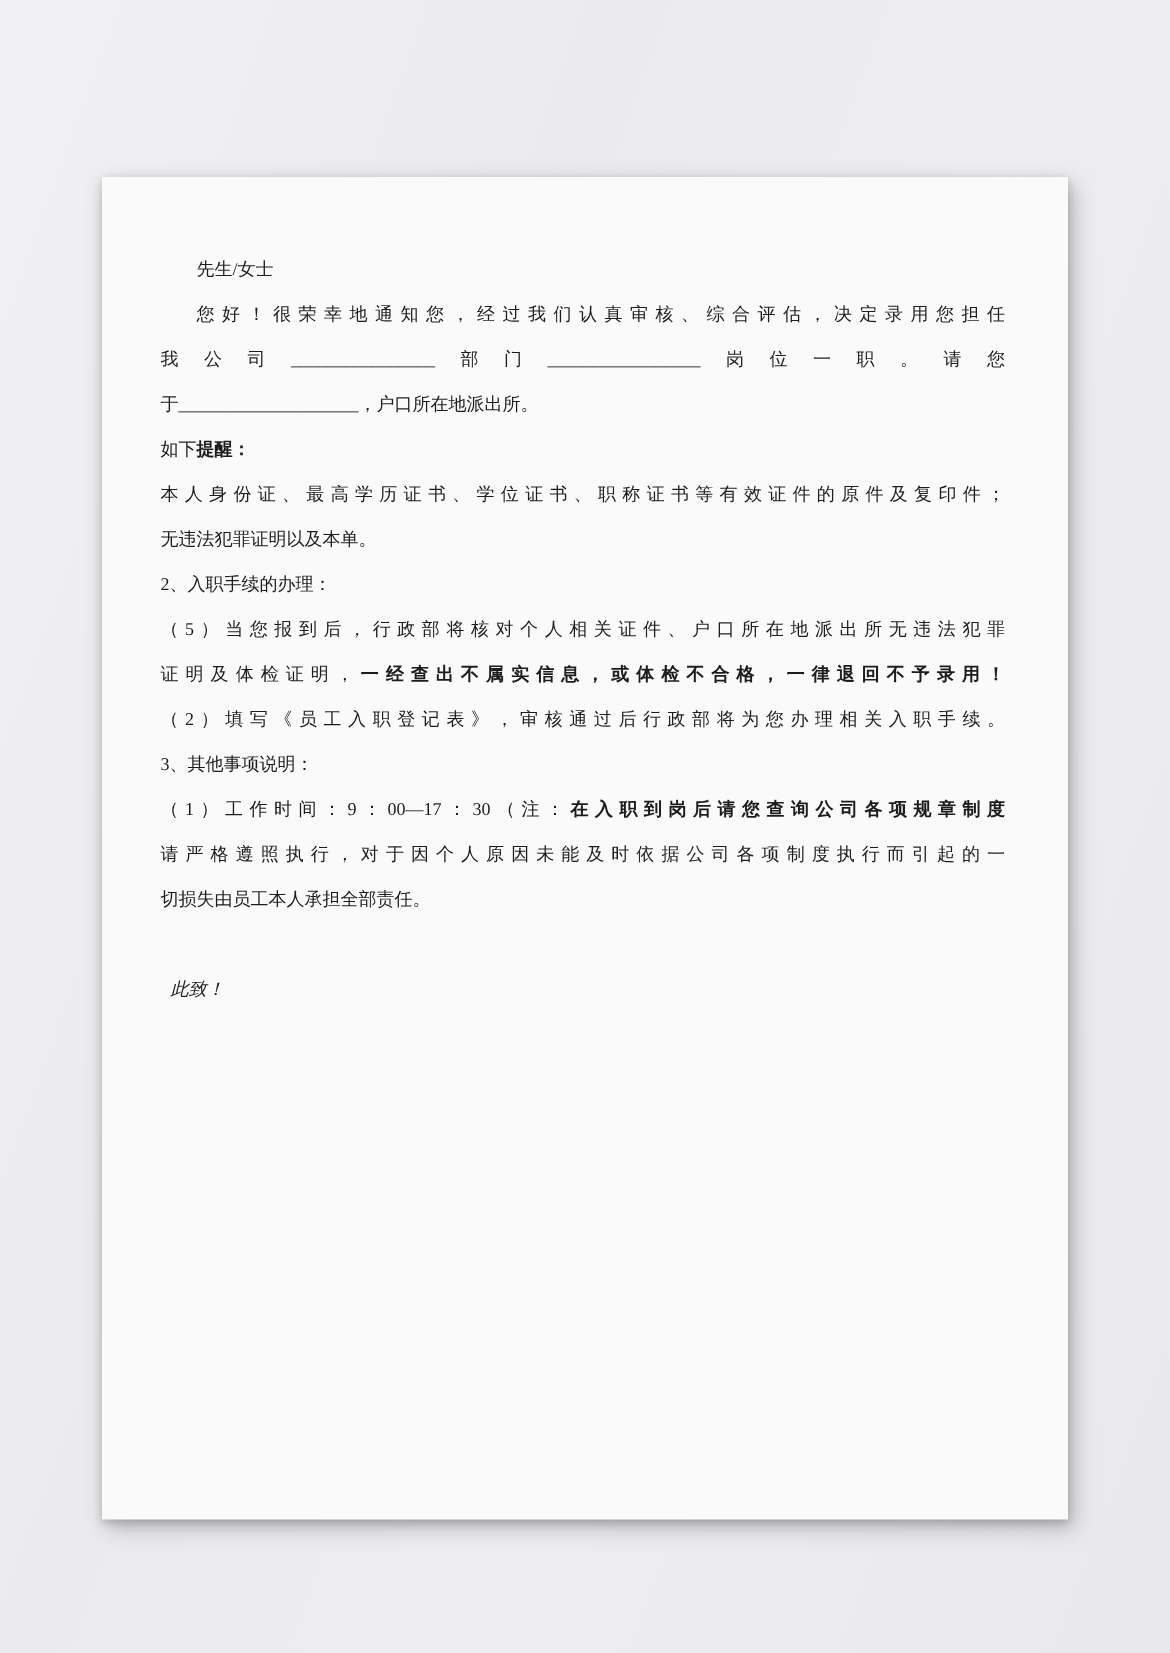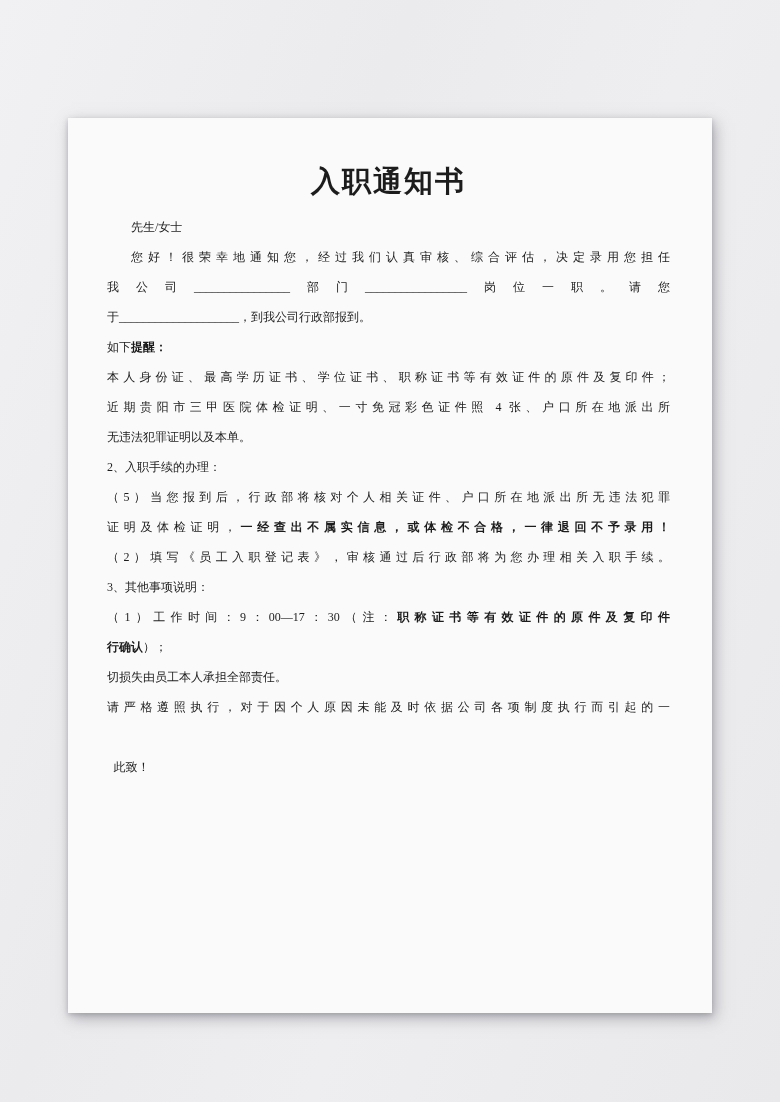--- a/index.html
+++ b/index.html
@@ -53,59 +53,55 @@
   .b {
     font-family: "Liberation Sans", "DejaVu Sans", sans-serif;
     font-weight: 700;
   }
   .u {
     text-decoration: underline;
     text-underline-offset: 3px;
   }
   .blank { letter-spacing: 0; }
   .spacer { height: 30px; }
-  .closing { padding-left: 0.55em; }
+  .closing { padding-left: 0.55em; font-style: italic; }
 </style>
 </head>
 <body>
 
 <div class="stage">
   <div class="paper">
 
-    <h1 class="title">入职通知书</h1>
 
     <div class="ln ind">
       <span>先生/女士</span>
     </div>
 
     <div class="ln ind j">
       <span>您好！很荣幸地通知您，经过我们认真审核、综合评估，决定录用您担任</span>
     </div>
 
     <div class="ln j">
       <span>我公司</span><span class="blank">________________</span><span>部门</span><span class="blank">_________________</span><span>岗位一职。请您</span>
     </div>
 
     <div class="ln">
-      <span>于</span><span class="blank">____________________</span><span>，到我公司行政部报到。</span>
+      <span>于</span><span class="blank">____________________</span><span>，户口所在地派出所。</span>
     </div>
 
 
     <div class="ln">
       <span>如下</span><span class="b">提醒：</span>
     </div>
 
 
     <div class="ln j">
       <span>本人身份证、最高学历证书、学位证书、职称证书等有效证件的原件及复印件；</span>
     </div>
 
-    <div class="ln j">
-      <span>近期贵阳市三甲医院体检证明、一寸免冠彩色证件照 4 张、户口所在地派出所</span>
-    </div>
 
     <div class="ln">
       <span>无违法犯罪证明以及本单。</span>
     </div>
 
     <div class="ln">
       <span>2、入职手续的办理：</span>
     </div>
 
     <div class="ln j">
@@ -118,36 +114,33 @@
 
     <div class="ln j">
       <span>（2）填写《员工入职登记表》，审核通过后行政部将为您办理相关入职手续。</span>
     </div>
 
     <div class="ln">
       <span>3、其他事项说明：</span>
     </div>
 
     <div class="ln j">
-      <span>（1）工作时间：9：00—17：30（注：</span><span class="b">职称证书等有效证件的原件及复印件</span>
-    </div>
-
-    <div class="ln">
-      <span class="b">行确认</span><span>）；</span>
+      <span>（1）工作时间：9：00—17：30（注：</span><span class="b">在入职到岗后请您查询公司各项规章制度</span>
     </div>
 
 
 
 
-    <div class="ln">
-      <span>切损失由员工本人承担全部责任。</span>
-    </div>
 
     <div class="ln j">
       <span>请严格遵照执行，对于因个人原因未能及时依据公司各项制度执行而引起的一</span>
+    </div>
+
+    <div class="ln">
+      <span>切损失由员工本人承担全部责任。</span>
     </div>
 
 
     <div class="spacer"></div>
 
     <div class="ln closing">
       <span>此致！</span>
     </div>
 
   </div>

